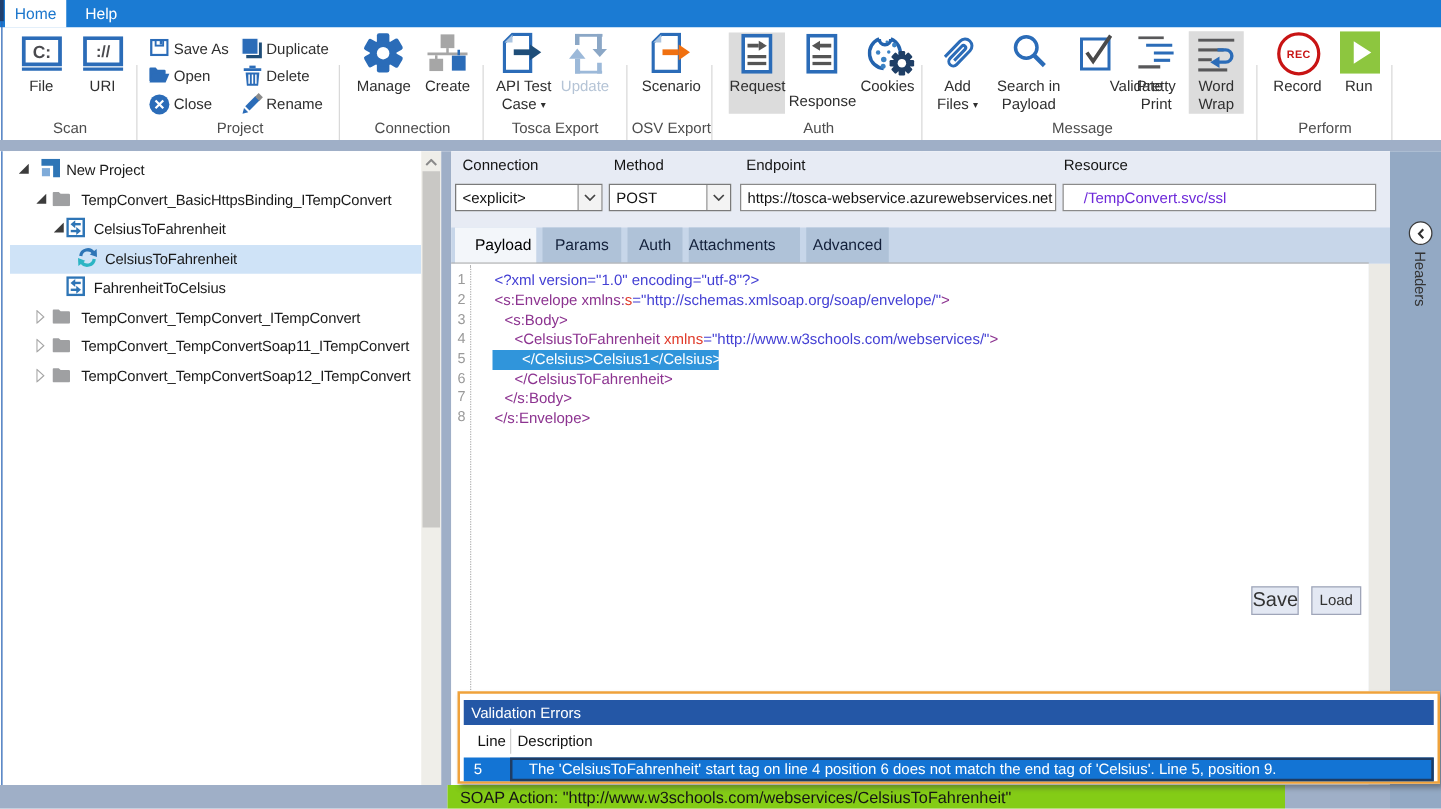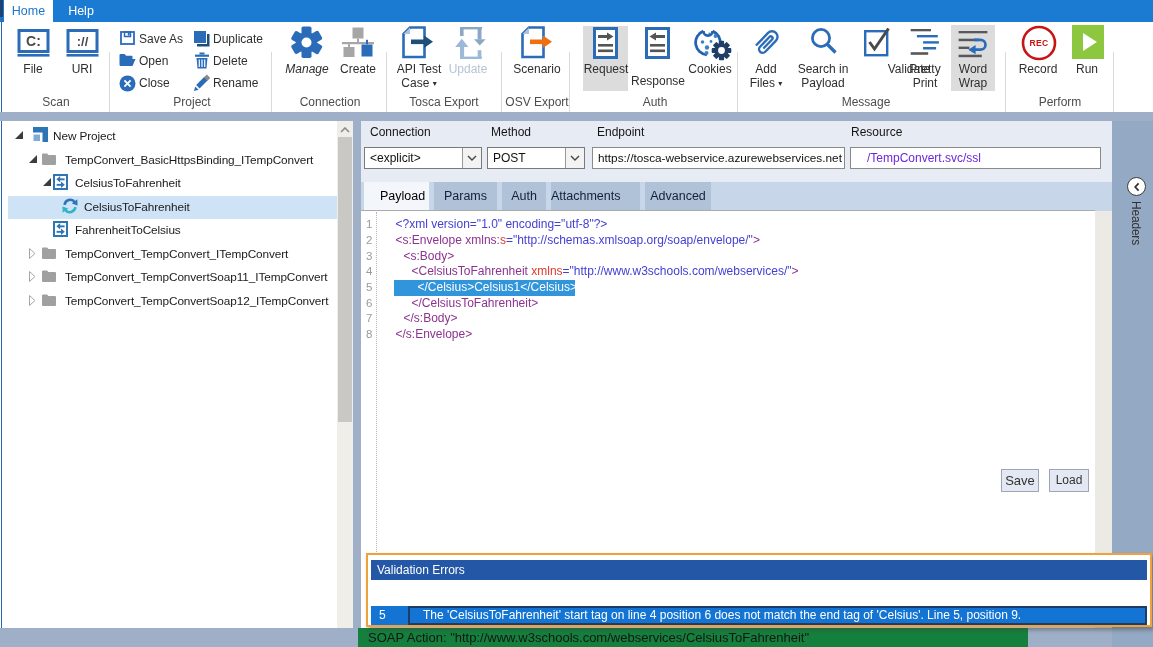--- a/index.html
+++ b/index.html
@@ -97,21 +97,21 @@
           <rect x="11.5" y="23" width="10" height="9" rx="1.8"></rect>
         </g>
       <g transform="rotate(120 16.5 16.5)">
           <rect x="11.5" y="0.5" width="10" height="9" rx="1.8"></rect>
           <rect x="11.5" y="23" width="10" height="9" rx="1.8"></rect>
         </g>
       <circle cx="16.5" cy="16.5" r="10.6"></circle>
     </g>
     <circle cx="16.5" cy="16.5" r="5" fill="#fff"></circle>
   </svg>
-  <div class="lbl" style="left:277px;top:40px;width:60px;font-style:italic;">Manage</div>
+  <div class="lbl" style="left:277px;top:40px;width:60px;">Manage</div>
   <svg class="abs" style="left:341px;top:5px;" width="34" height="30" viewBox="0 0 34 30">
     <rect x="11.5" y="0.5" width="11" height="11" fill="#a6a6a6"></rect>
     <rect x="16" y="11.5" width="2" height="4" fill="#a6a6a6"></rect>
     <rect x="1" y="15" width="32" height="2.2" fill="#a6a6a6"></rect>
     <rect x="7" y="17.2" width="2" height="3" fill="#a6a6a6"></rect>
     <rect x="25" y="12.8" width="2" height="4.4" fill="#2b6cb8"></rect>
     <rect x="2.5" y="20" width="11" height="10" fill="#a6a6a6"></rect>
     <rect x="20.5" y="17.5" width="11" height="12" fill="#2b6cb8"></rect>
   </svg>
   <div class="lbl" style="left:328px;top:40px;width:60px;">Create</div>
@@ -400,45 +400,50 @@
         <div class="abs cl" style="top:0;left:0;color:#4440d4;">&lt;?xml version="1.0" encoding="utf-8"?&gt;</div>
         <div class="abs cl" style="top:15.66px;left:0;"><span style="color:#8c3390">&lt;s:Envelope xmlns:</span><span style="color:#e03a2a">s</span><span style="color:#4440d4">="http://schemas.xmlsoap.org/soap/envelope/"</span><span style="color:#8c3390">&gt;</span></div>
         <div class="abs cl" style="top:31.32px;left:8px;"><span style="color:#8c3390">&lt;s:Body&gt;</span></div>
         <div class="abs cl" style="top:46.98px;left:16px;"><span style="color:#8c3390">&lt;CelsiusToFahrenheit </span><span style="color:#e03a2a">xmlns</span><span style="color:#4440d4">="http://www.w3schools.com/webservices/"</span><span style="color:#8c3390">&gt;</span></div>
         <div class="abs cl" style="top:62.64px;left:22px;"><span style="color:#ffffff">&lt;/Celsius&gt;Celsius1&lt;/Celsius&gt;</span></div>
         <div class="abs cl" style="top:78.3px;left:16px;"><span style="color:#8c3390">&lt;/CelsiusToFahrenheit&gt;</span></div>
         <div class="abs cl" style="top:93.96px;left:8px;"><span style="color:#8c3390">&lt;/s:Body&gt;</span></div>
         <div class="abs cl" style="top:109.62px;left:0;"><span style="color:#8c3390">&lt;/s:Envelope&gt;</span></div>
       </div>
 
-      <div class="abs" style="left:640px;top:258px;width:38px;height:23px;background:#e3e8f3;border:1px solid #9fa5b8;box-sizing:border-box;font-size:13px;color:#333;text-align:center;line-height:21px;">Save</div>
+      <div class="abs" style="left:640px;top:258px;width:38px;height:23px;background:#e3e8f3;border:1px solid #9fa5b8;box-sizing:border-box;font-size:16px;color:#333;text-align:center;line-height:21px;">Save</div>
       <div class="abs" style="left:688px;top:258px;width:40px;height:23px;background:#e3e8f3;border:1px solid #9fa5b8;box-sizing:border-box;font-size:12px;color:#333;text-align:center;line-height:21px;">Load</div>
     </div>
 
     <div class="abs" style="left:734px;top:90px;width:17px;height:417px;background:#ebeae5;"></div>
   </div>
 
   <div class="abs" style="left:1112px;top:0;width:41px;height:526px;background:#93a9c4;">
     <div class="abs" style="left:15px;top:56px;width:17px;height:17px;background:#ffffff;border:1.4px solid #3c3c3c;border-radius:50%;"></div>
     <svg class="abs" style="left:21px;top:61px;" width="8" height="10" viewBox="0 0 8 10">
         <polyline points="5.6,1.4 2.2,5 5.6,8.6" fill="none" stroke="#2f2f2f" stroke-width="1.7"></polyline>
       </svg>
     <div class="abs" style="left:15px;top:80px;width:16px;height:50px;font-size:12px;letter-spacing:-0.2px;color:#333;writing-mode:vertical-rl;">Headers</div>
   </div>
 </div>
 
 <div class="abs" style="left:0;top:628px;width:358px;height:19px;background:#9fafc7;"></div>
-<div class="abs" style="left:358px;top:628px;width:670px;height:19px;background:#15803d;font-size:13px;color:#151515;line-height:20px;">
+<div class="abs" style="left:358px;top:628px;width:670px;height:19px;background:#84cc16;font-size:13px;color:#151515;line-height:20px;">
   <span style="margin-left:10px;">SOAP Action: "http://www.w3schools.com/webservices/CelsiusToFahrenheit"</span>
 </div>
 <div class="abs" style="left:1028px;top:628px;width:84px;height:19px;background:#9fafc7;"></div>
 
 <div class="abs" id="vpanel" style="left:366px;top:553px;width:786px;height:74px;background:#ffffff;border:2px solid #efa23b;box-sizing:border-box;box-shadow:2px 3px 4px rgba(60,60,60,0.45);">
   <div class="abs" style="left:3px;top:5px;right:3px;height:20px;background:#2457a6;">
     <div style="margin-left:6px;font-size:12px;color:#ffffff;line-height:20px;">Validation Errors</div>
+  </div>
+  <div class="abs" style="left:3px;top:25px;right:3px;height:26px;background:#ffffff;font-size:12px;color:#111;">
+    <div class="abs" style="left:11px;top:0;line-height:26px;">Line</div>
+    <div class="abs" style="left:37px;top:3px;width:1px;height:20px;background:#d0d0d0;"></div>
+    <div class="abs" style="left:43px;top:0;line-height:26px;">Description</div>
   </div>
   <div class="abs" style="left:3px;top:51px;right:3px;height:19px;background:#1374d4;">
     <div class="abs" style="left:8px;top:0;font-size:12px;color:#fff;line-height:19px;">5</div>
     <div class="abs" style="left:37px;top:0;bottom:0;right:0;border:2px solid #1e3c64;box-sizing:border-box;">
       <div style="margin-left:13px;font-size:12px;color:#fff;line-height:15px;white-space:nowrap;overflow:hidden;">The 'CelsiusToFahrenheit' start tag on line 4 position 6 does not match the end tag of 'Celsius'. Line 5, position 9.</div>
     </div>
   </div>
 </div>
 
 </body></html>

